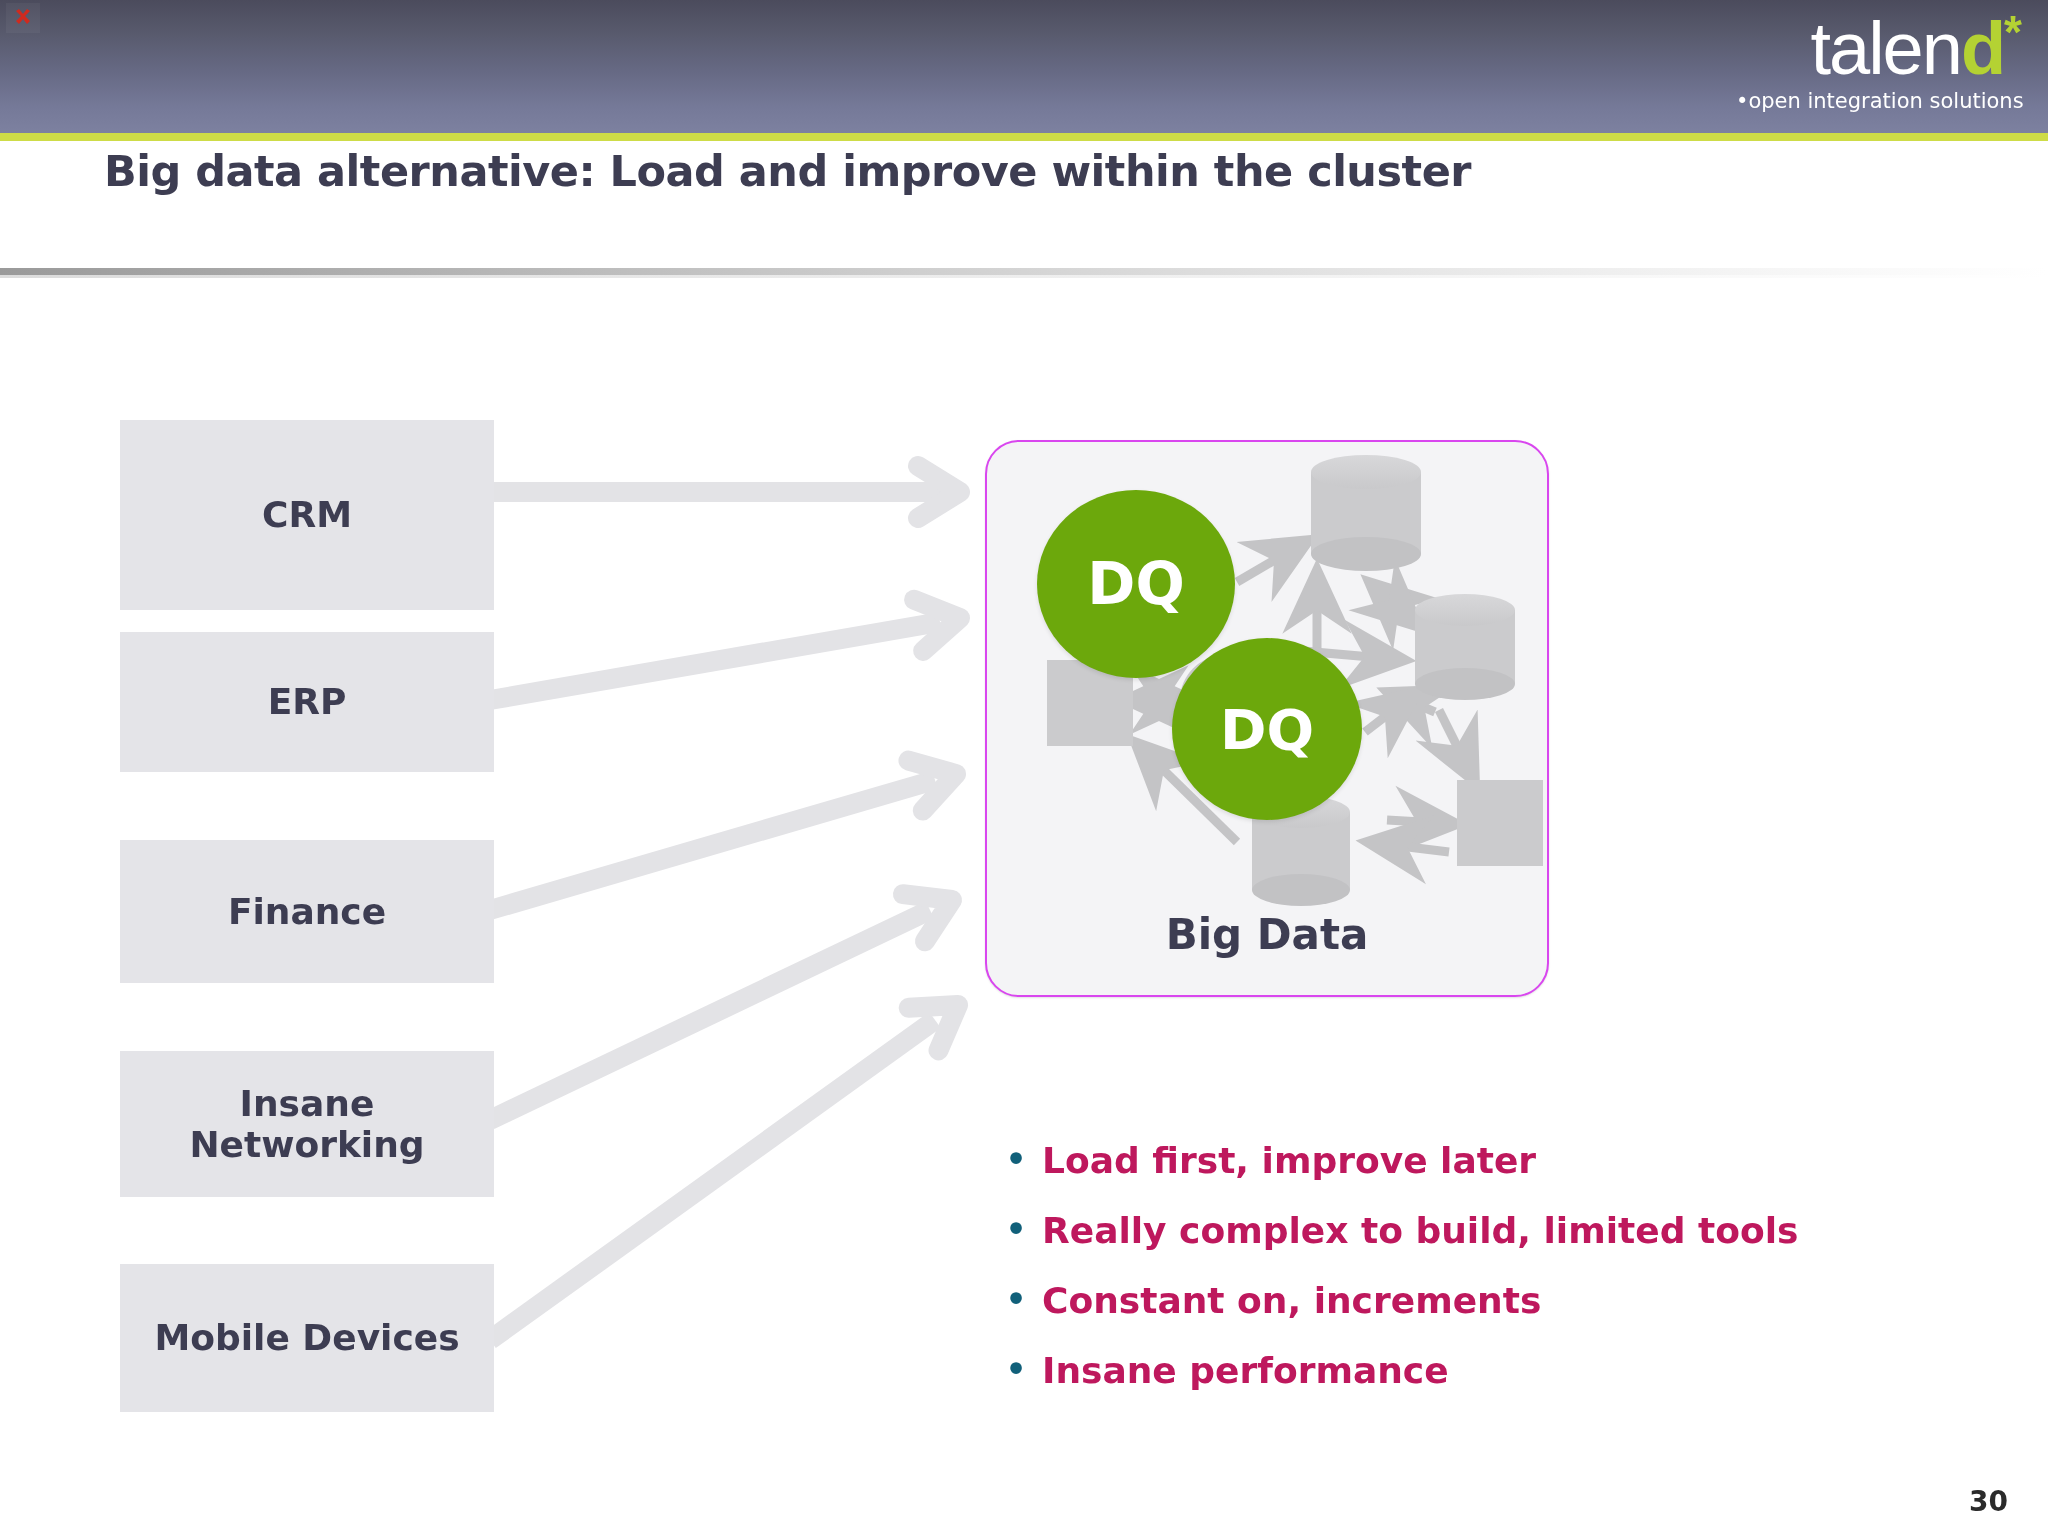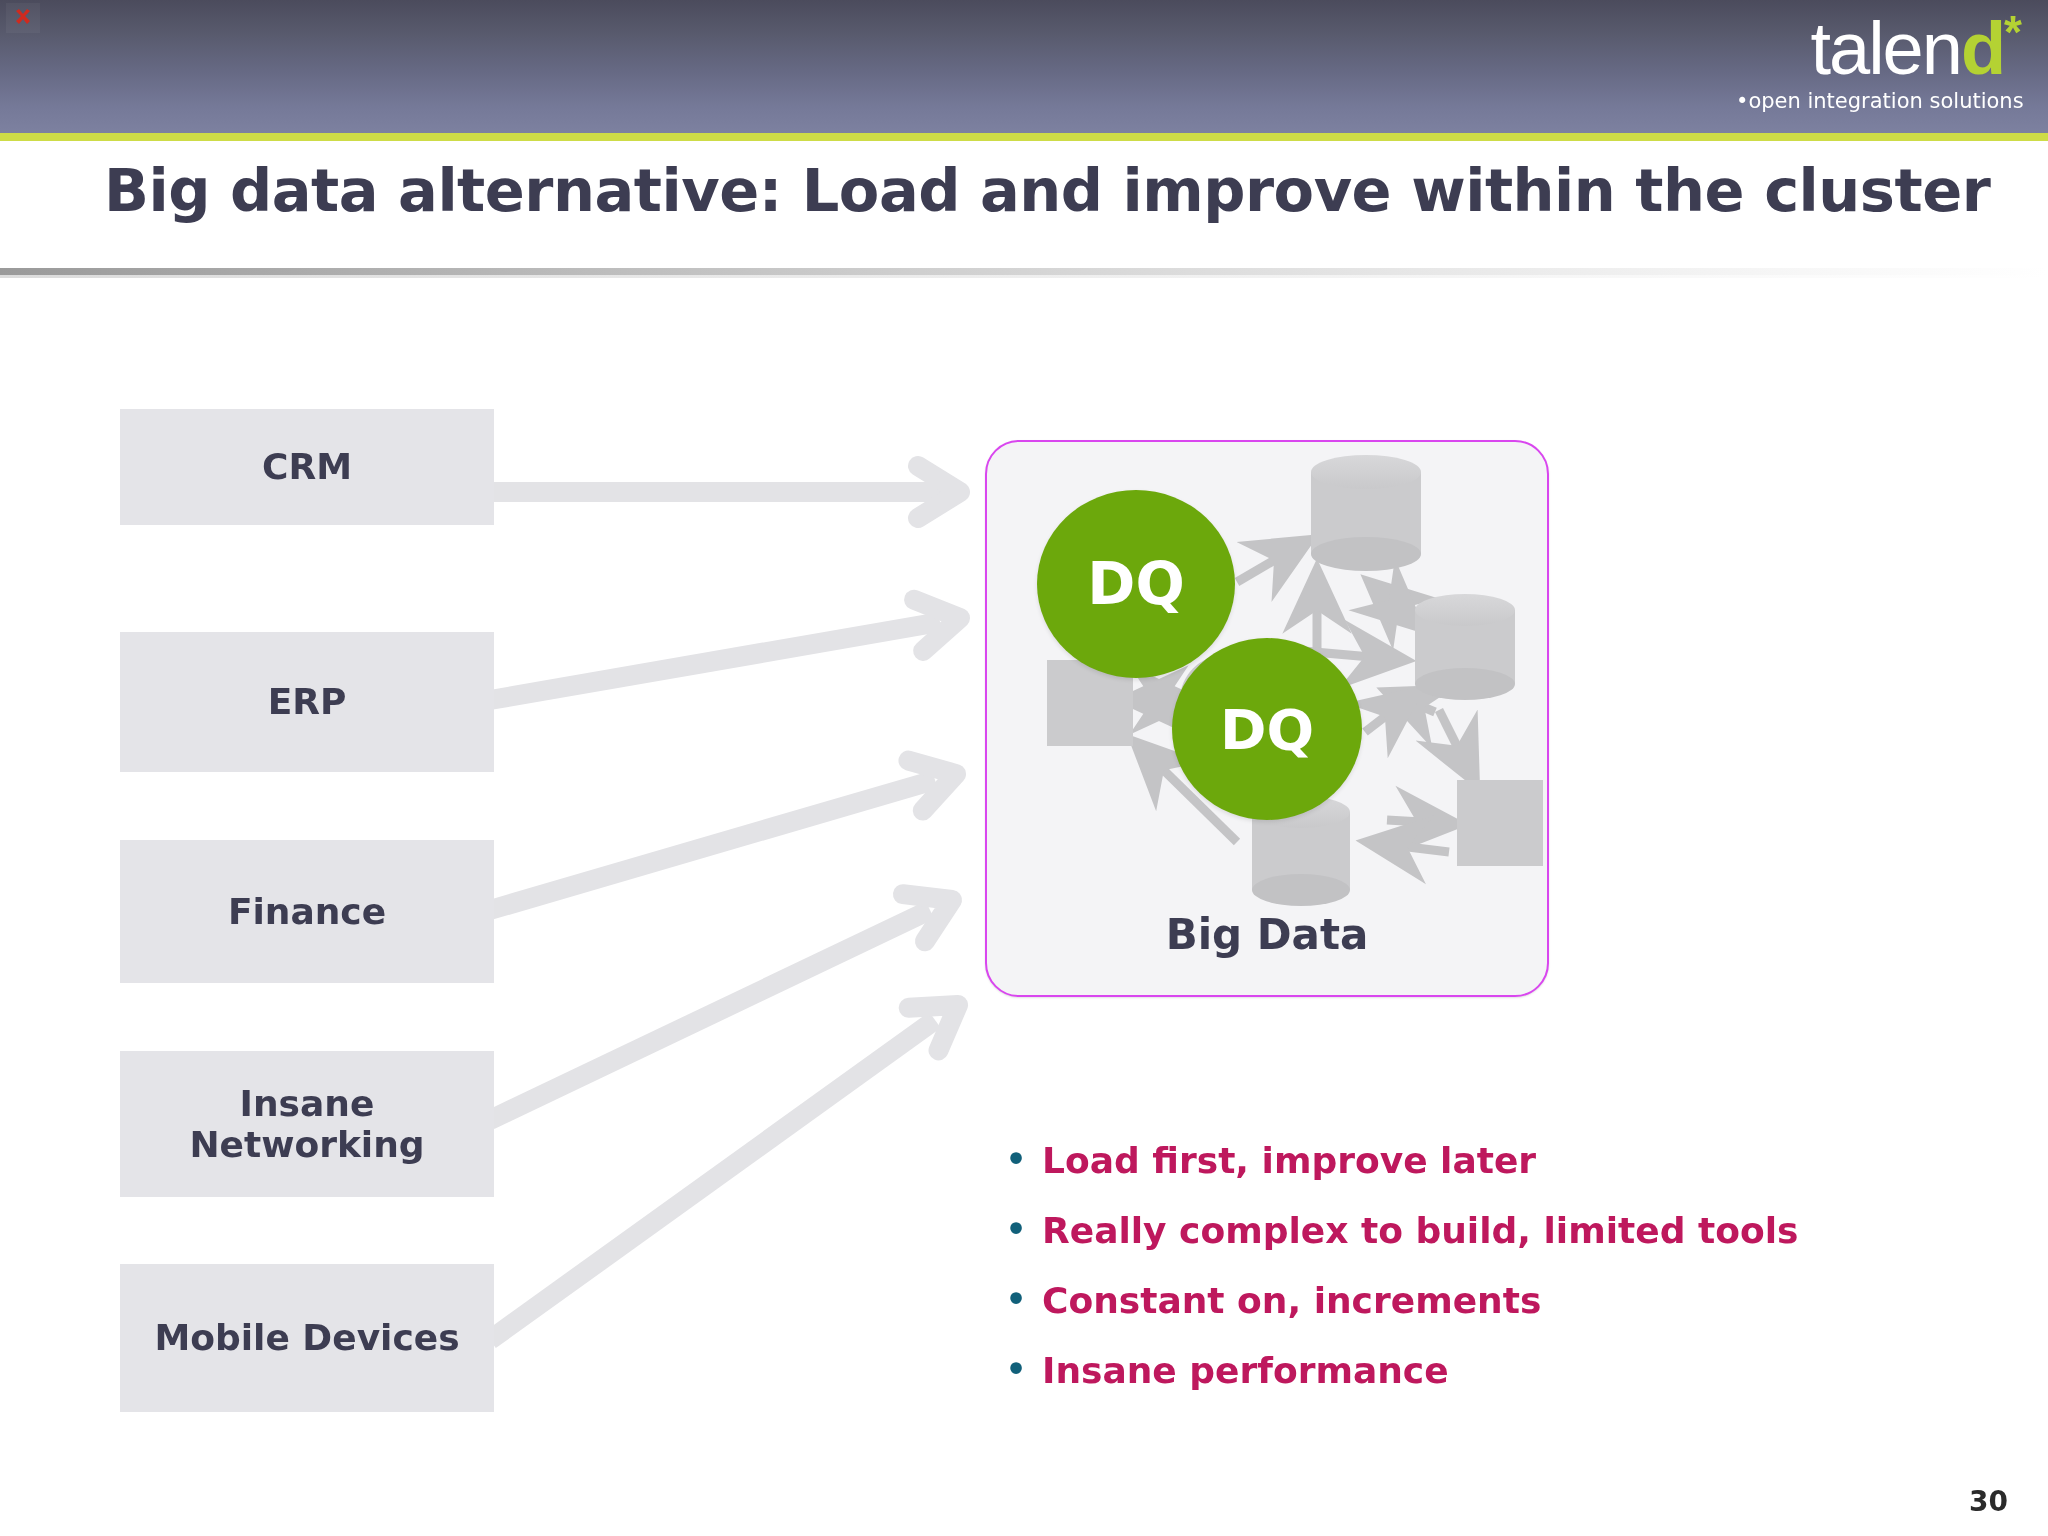--- a/index.html
+++ b/index.html
@@ -48,22 +48,22 @@
   }
   .logo-tag{
     display:block;
     font-size:21px;color:#ffffff;letter-spacing:0px;
     margin-top:-6px;margin-right:4px;white-space:nowrap;
     font-family:"DejaVu Sans","Liberation Sans",sans-serif;
   }
 
   
   .title{
-    position:absolute;left:104px;top:156px;
-    font-size:59px;font-weight:700;color:#3d3d52;
+    position:absolute;left:104px;top:146px;
+    font-size:43px;font-weight:700;color:#3d3d52;
     letter-spacing:-0.5px;white-space:nowrap;
     font-family:"DejaVu Sans","Liberation Sans",sans-serif;
   }
   .title-rule{
     position:absolute;left:0;top:268px;width:2048px;height:7px;
     background:linear-gradient(90deg,#9a9a9a 0%, #b4b4b4 22%, #cfcfcf 45%, #e6e6e6 68%, #f7f7f7 88%, #ffffff 100%);
   }
   .title-rule-shadow{
     position:absolute;left:0;top:275px;width:2048px;height:3px;
     background:linear-gradient(90deg,#dcdcdc 0%, #eeeeee 50%, #ffffff 100%);
@@ -189,21 +189,21 @@
     </g>
 
     <g>
       <line x1="490" y1="1340" x2="935" y2="1020" stroke="#e3e3e6" stroke-width="20"></line>
       <g transform="translate(958,1005) rotate(-35)">
           <use href="#chev"></use>
         </g>
     </g>
   </svg>
 
-  <div class="src-box" style="left:120px;top:409px;height:116px;">
+  <div class="src-box" style="left:120px;top:420px;height:190px;">
     <span>CRM</span>
   </div>
 
   <div class="src-box" style="left:120px;top:632px;height:140px;">
     <span>ERP</span>
   </div>
 
   <div class="src-box" style="left:120px;top:840px;height:143px;">
     <span>Finance</span>
   </div>

